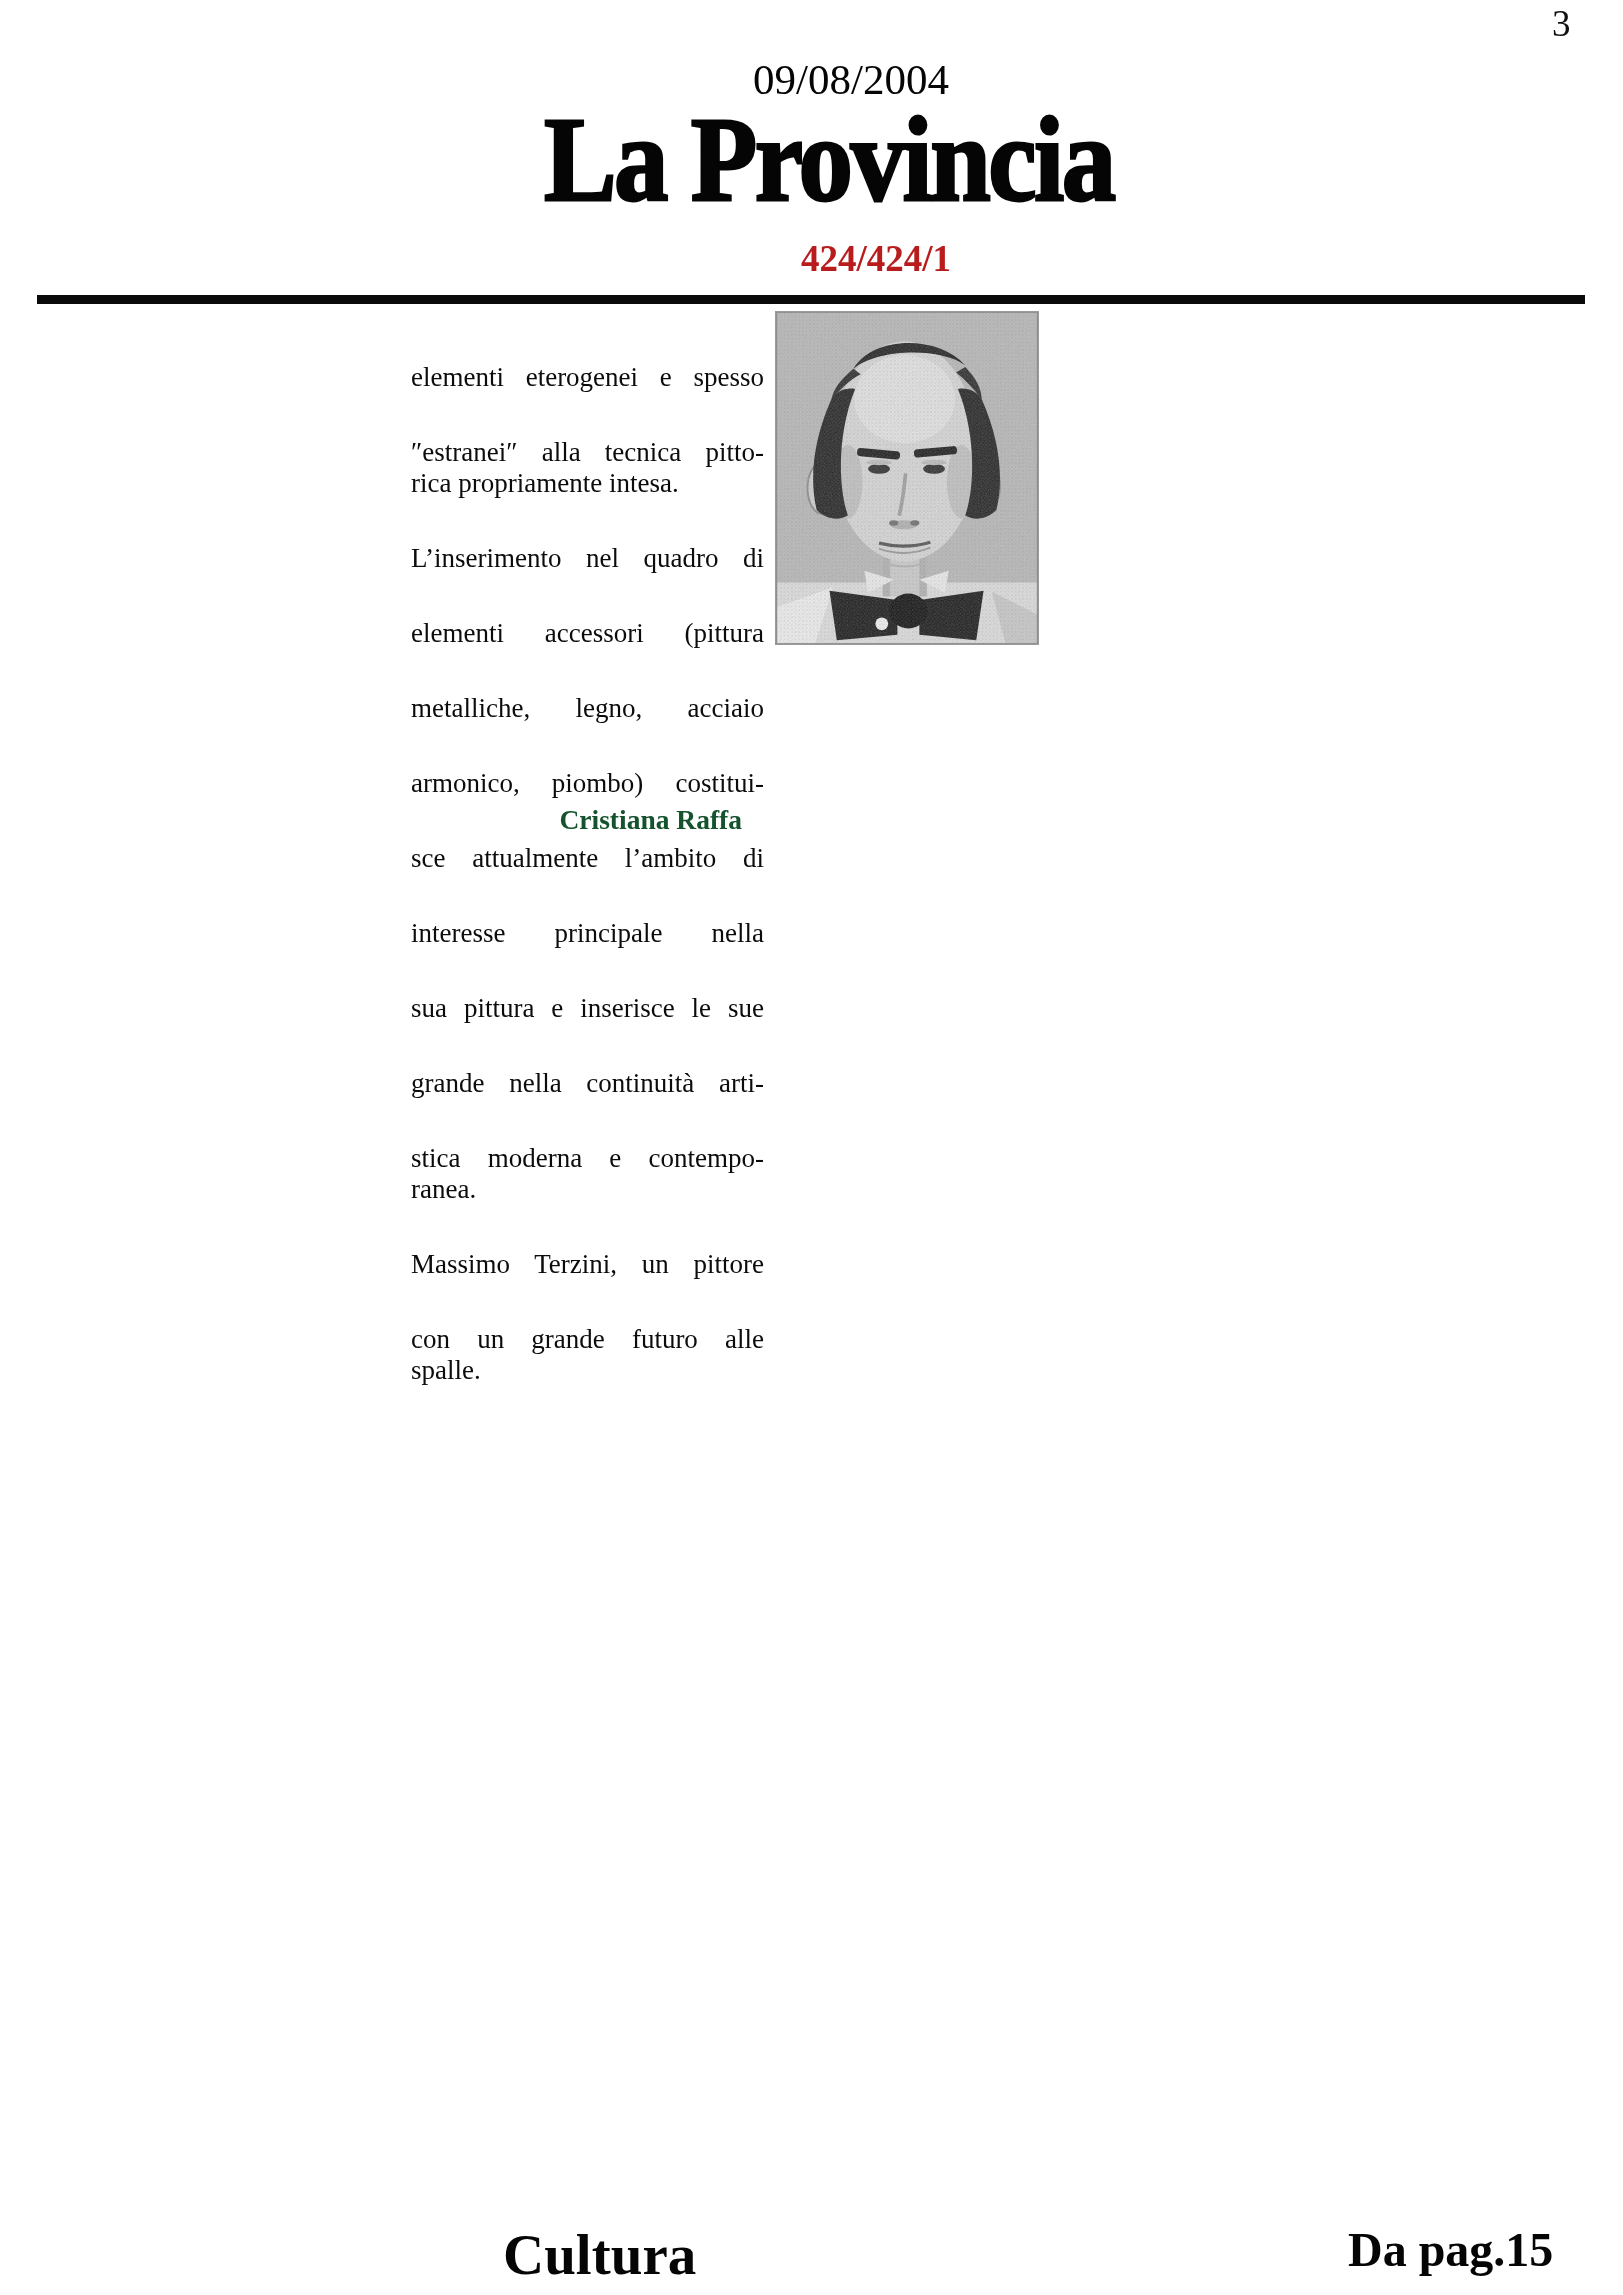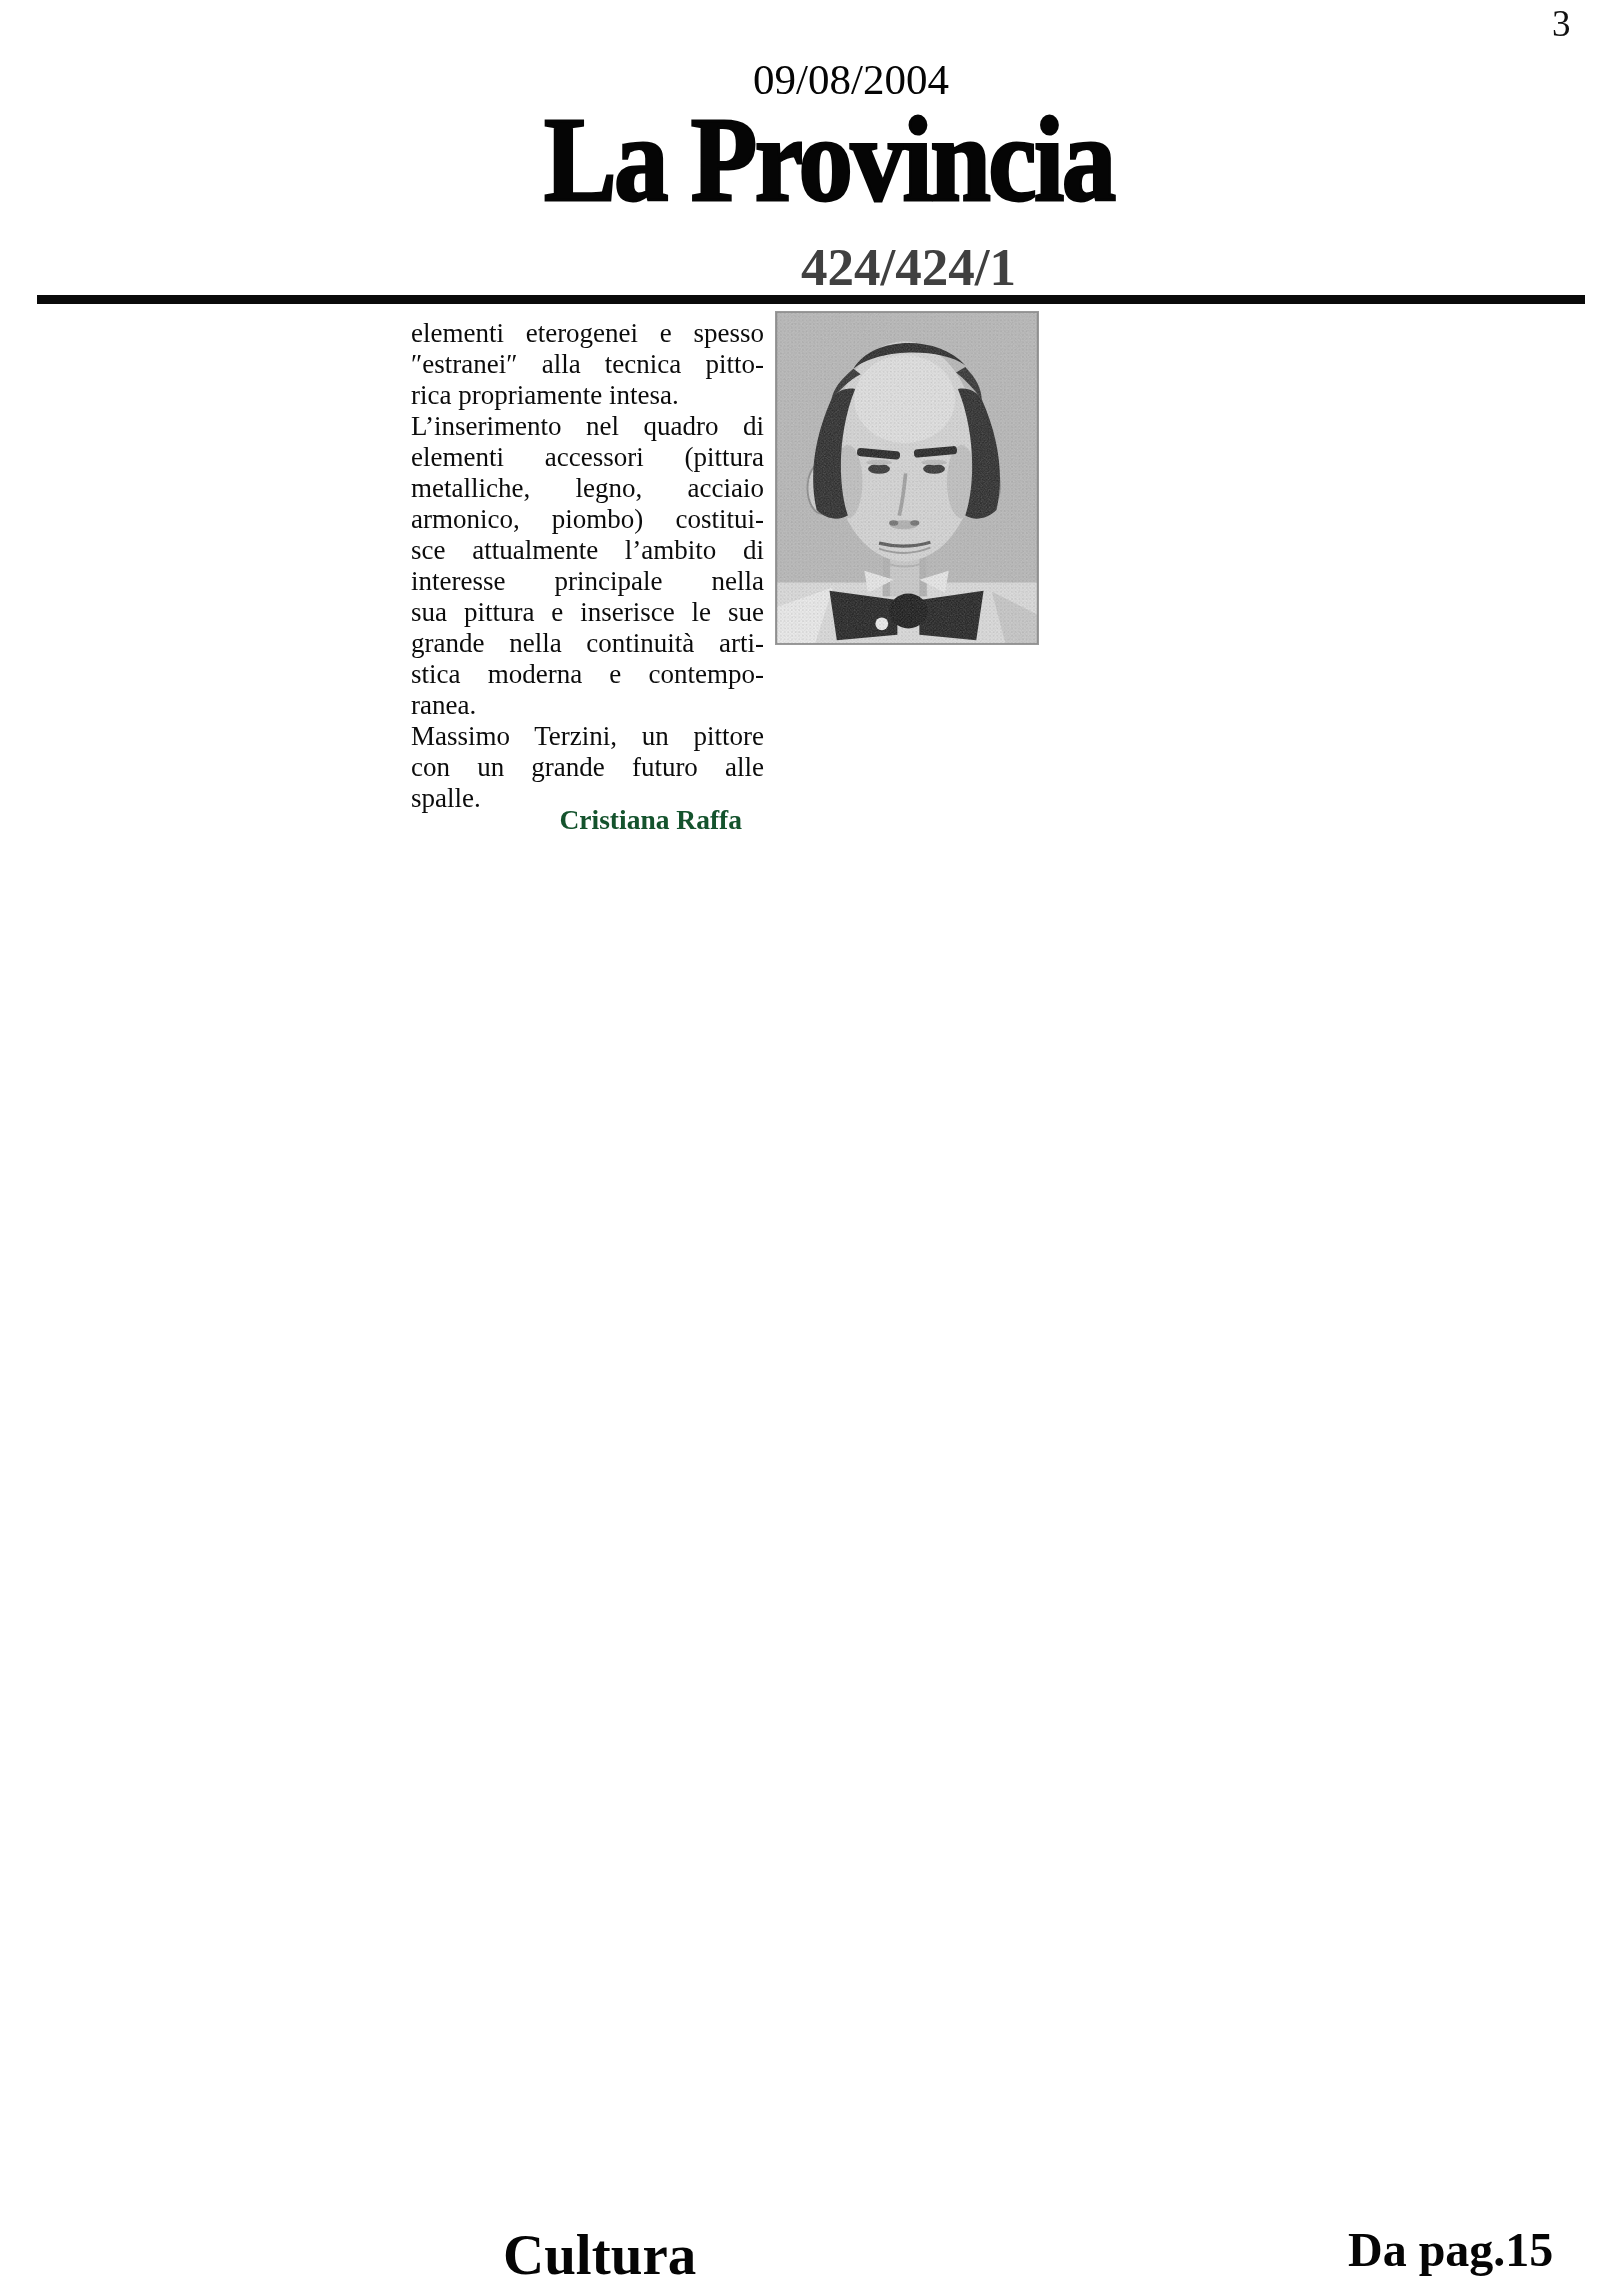--- a/index.html
+++ b/index.html
@@ -36,23 +36,23 @@
     font-weight: bold;
     letter-spacing: -2.8px;
     color: #050505;
     -webkit-text-stroke: 2.8px #050505;
     transform: scaleX(0.9);
     transform-origin: left top;
     line-height: 1;
   }
   #edition-code {
     left: 801px; top: 237px;
-    font-size: 53px;
-    font-weight: bold;
-    color: #404040;
+    font-size: 37px;
+    font-weight: bold;
+    color: #b91c1c;
     text-align: right;
   }
   #divider-rule {
     position: absolute;
     left: 37px; top: 295px;
     width: 1548px; height: 9.2px;
     background: #0a0a0a;
   }
 
   #article-column {
@@ -64,20 +64,21 @@
     color: #0c0c0c;
   }
   .article-line {
     width: 100%;
     text-align: center;
     text-align-last: left;
   }
   .article-line.just {
     text-align: justify;
     text-align-last: justify;
+    margin-top: 44px;
   }
   #article-byline {
     position: absolute;
     left: 411px; top: 804px;
     width: 331px;
     font-size: 27.5px;
     font-weight: bold;
     text-align: right;
     color: #14532d;
   }

